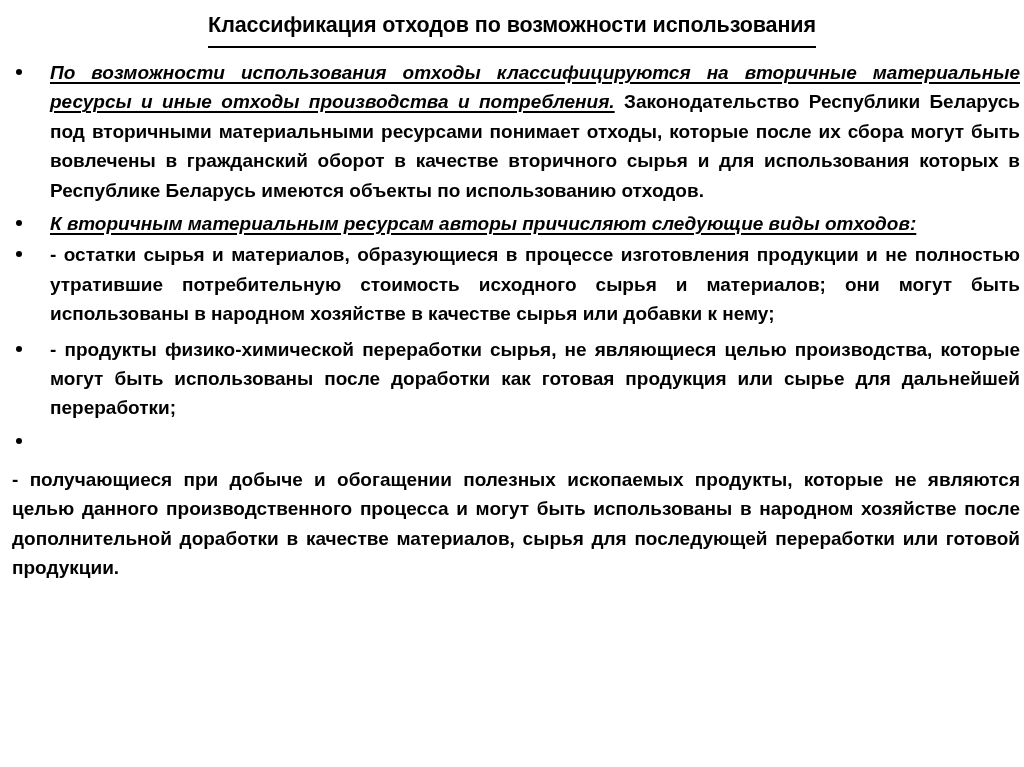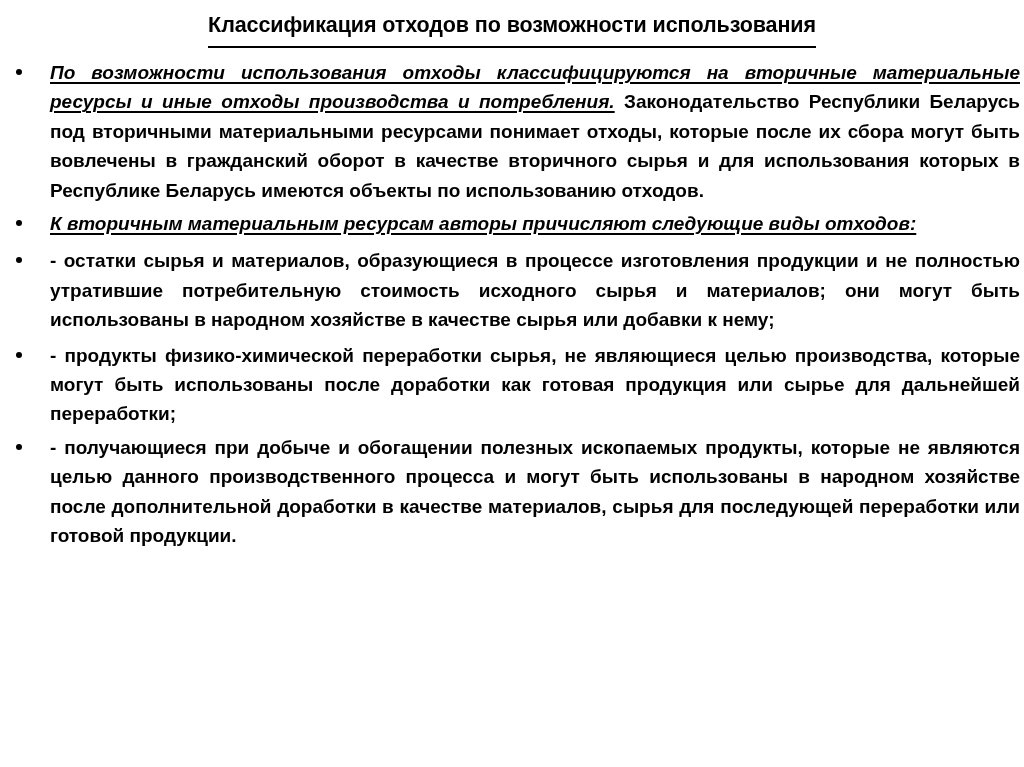--- a/index.html
+++ b/index.html
@@ -105,24 +105,24 @@
   }
 
   .plain {
     font-style: normal;
     font-weight: bold;
     text-decoration: none;
   }
 
   
   .b1 { margin-bottom: 4px; }
-  .b2 { margin-bottom: 8px; justify-content: space-between; }
+  .b2 { margin-bottom: 2px; justify-content: space-between; }
   .b3 { }
   .b4 { margin-bottom: 4px; }
-  .b5 { margin-bottom: 0; }
+  .b5 { margin-bottom: 0; flex-direction: column; }
 </style>
 </head>
 <body>
 
 <div class="slide">
 
   <div class="slide-title">
     <span class="title-text">Классификация отходов по возможности использования</span>
   </div>
 

